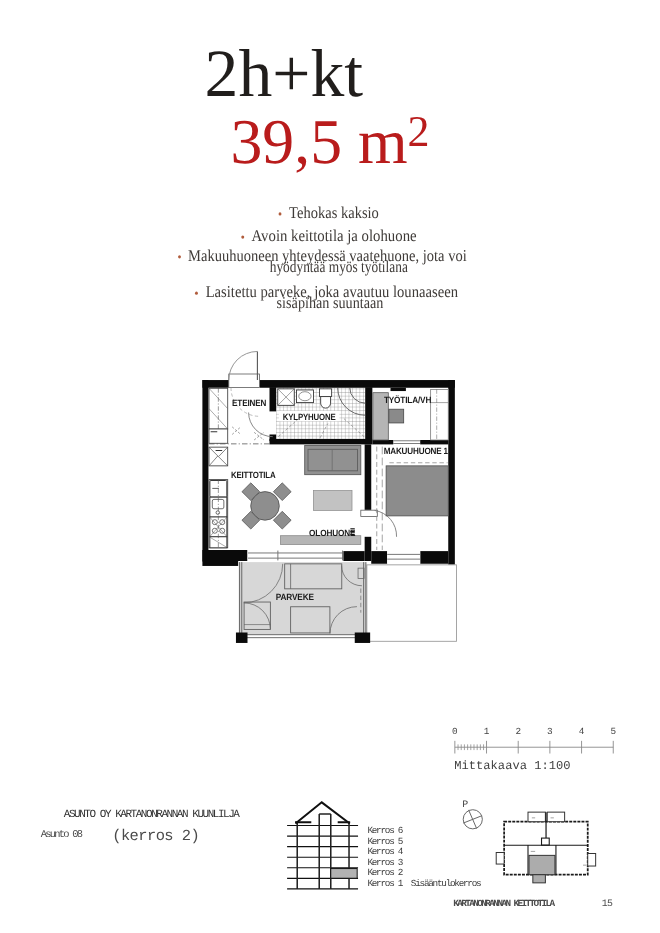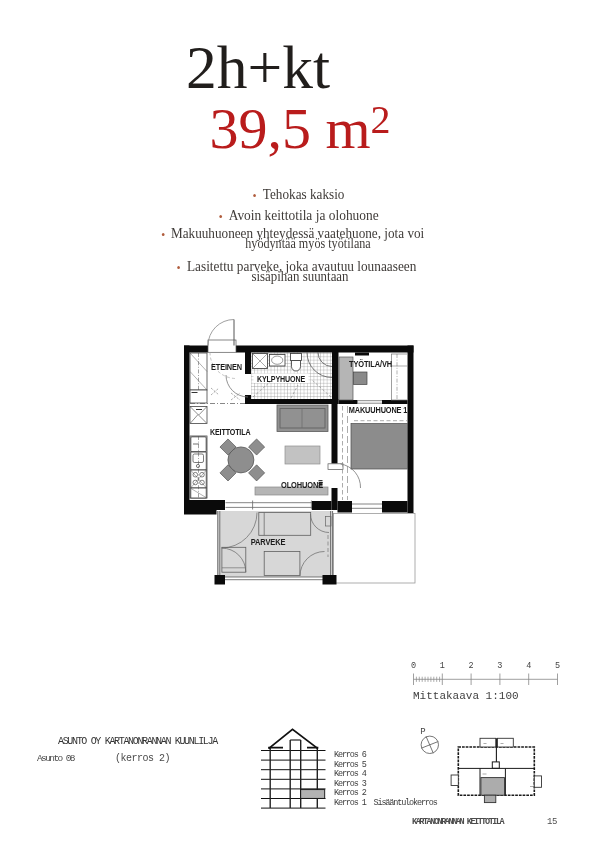--- a/index.html
+++ b/index.html
@@ -252,21 +252,21 @@
 <path d="M413.5 673.5V685M442.3 673.5V685M471.1 673.5V685M499.9 673.5V685M528.7 673.5V685M557.5 673.5V685" stroke="#888" stroke-width="0.8"></path>
 
 <path d="M416.4 676.7V681.9M419.3 676.7V681.9M422.2 676.7V681.9M425.1 676.7V681.9M428 676.7V681.9M430.9 676.7V681.9M433.8 676.7V681.9M436.7 676.7V681.9M439.6 676.7V681.9" stroke="#888" stroke-width="0.7"></path>
 
 <text x="413" y="699" font-family="Liberation Mono, monospace" font-size="11" fill="#3f3f3f">Mittakaava 1:100</text>
 </g>
 </svg>
 
 <div class="abs mon" style="left:37px;top:736px;font-size:10px;font-weight:normal;letter-spacing:-1.33px;color:#333;margin-left:21px;">ASUNTO OY KARTANONRANNAN KUUNLILJA</div>
 <div class="abs mon" style="left:37px;top:753px;font-size:9.5px;letter-spacing:-1.6px;color:#4a4a4a;">Asunto 08</div>
-<div class="abs mon" style="left:102px;top:753px;font-size:10px;letter-spacing:-0.5px;color:#4a4a4a;margin-left:13px;">(kerros 2)</div>
+<div class="abs mon" style="left:102px;top:753px;font-size:14px;letter-spacing:-0.5px;color:#4a4a4a;">(kerros 2)</div>
 
 <svg class="abs" style="left:255px;top:722px;" width="90" height="92" viewBox="255 722 90 92" fill="none">
 <g id="section">
 
 <path d="M261 750.5H325.5M261 760.1H325.5M261 769.7H325.5M261 779.3H325.5M261 788.9H325.5M261 798.5H325.5M261 808.1H325.5" stroke="#111" stroke-width="1"></path>
 
 <path d="M270.2 747.5V808.1" stroke="#222" stroke-width="1.4"></path>
 
 <path d="M317.3 747.5V808.1" stroke="#222" stroke-width="1.4"></path>
 

